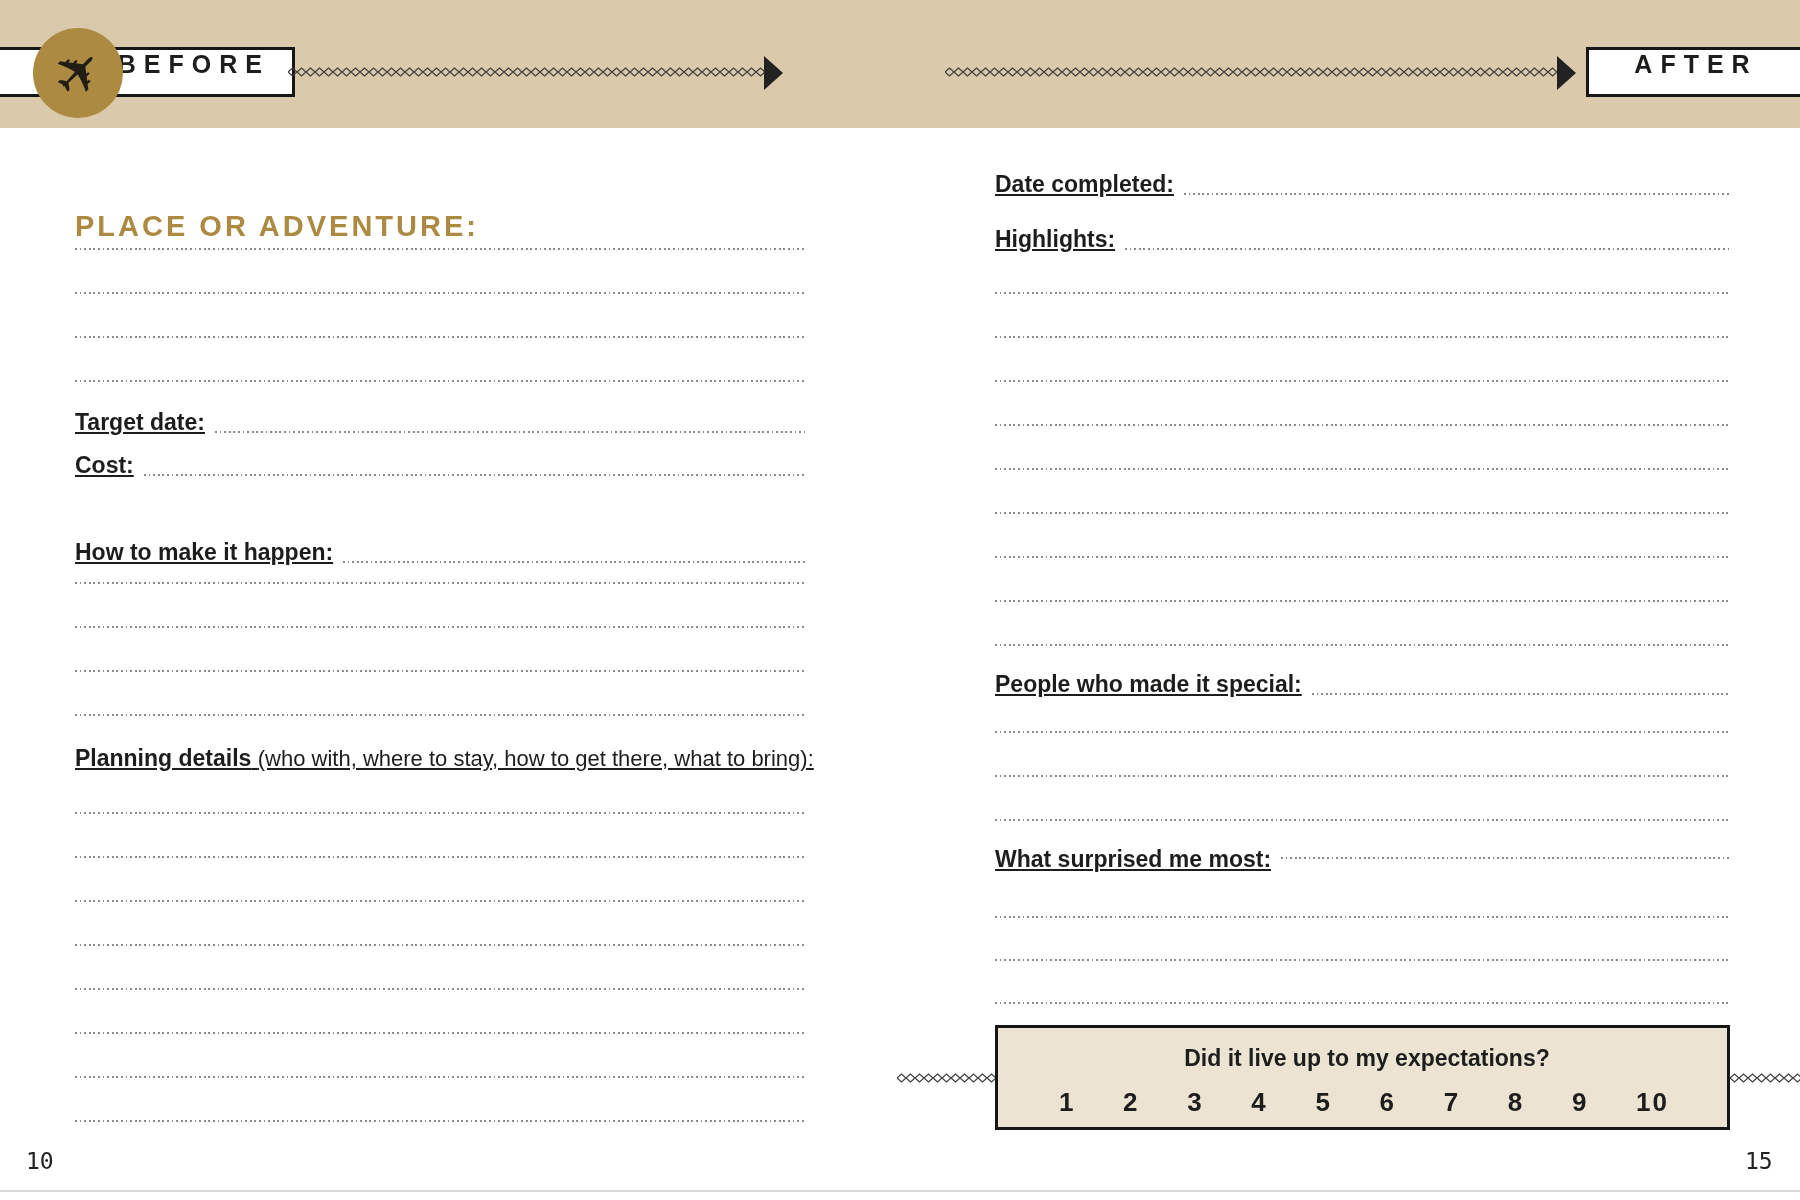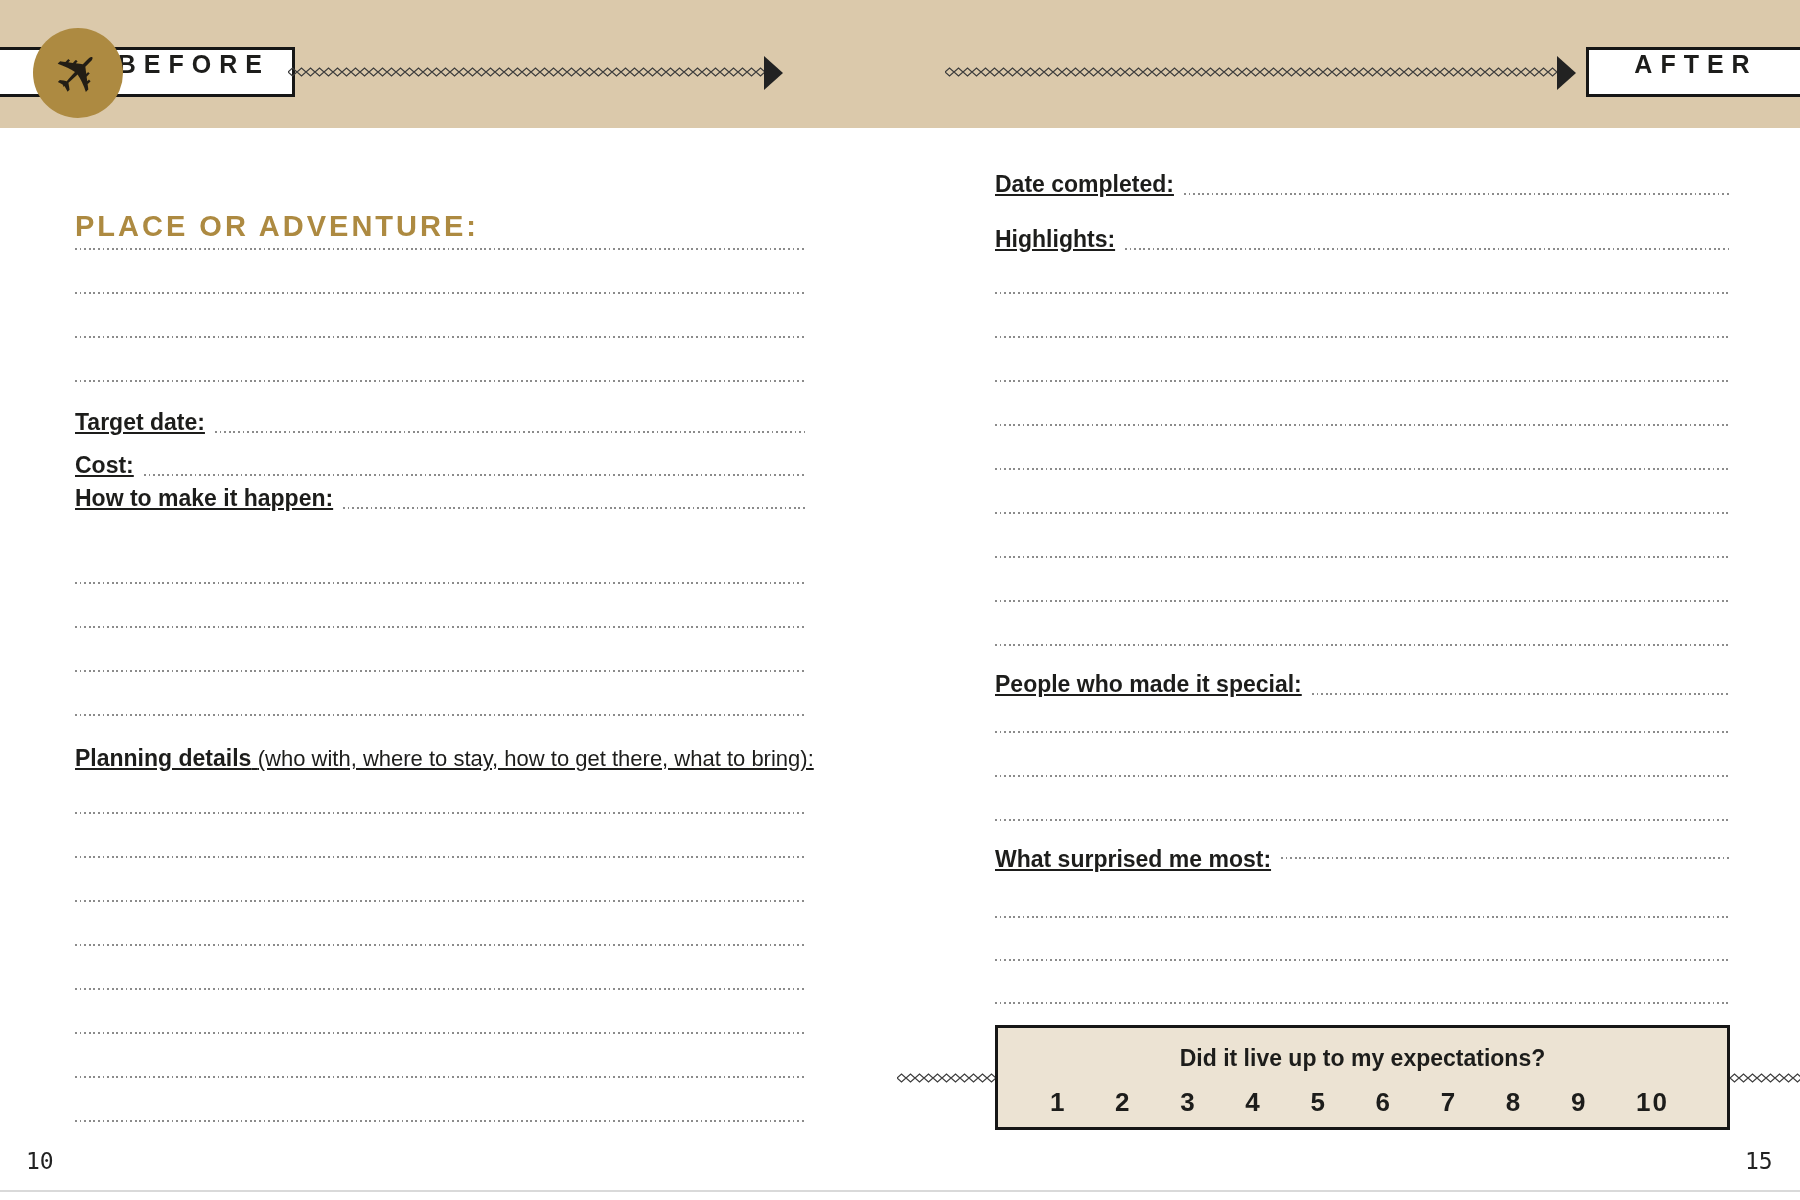--- a/index.html
+++ b/index.html
@@ -46,21 +46,21 @@
   }
 
   .heading {
     position:absolute; left:75px; top:163px; font-size:29px; font-weight:600;
     letter-spacing:3px; color:#ad8a41;margin-top:47px;
   }
 
   
   .ratingbox {
     position:absolute; left:995px; top:1025px; width:735px; height:105px;
-    background:#ece3d3; border:3px solid #161616; box-sizing:border-box; z-index:2;
+    background:#ece3d3; border:3px solid #161616; box-sizing:border-box; z-index:2;padding-left:9px;
   }
   .rating-q { margin-top:17px; text-align:center; font-weight:bold; font-size:23px; }
   .rating-scale {
     display:flex; justify-content:space-between; margin:15px 58px 0 52px;
     font-size:26px; font-weight:bold; letter-spacing:2px;
   }
 
   .pagenum {
     position:absolute; top:1148px; font-family:"DejaVu Sans Mono", monospace;
     font-size:23px; color:#222;
@@ -111,21 +111,21 @@
   <div class="wline" style="left:75px; width:730px; top:380px;"></div>
 
   <div class="row" style="left:75px; width:730px; top:409px;">
     <span class="lbl">Target date:</span>
     <span class="fill"></span>
   </div>
   <div class="row" style="left:75px; width:730px; top:452px;">
     <span class="lbl">Cost:</span>
     <span class="fill"></span>
   </div>
-  <div class="row" style="left:75px; width:730px; top:485px;">
+  <div class="row" style="left:75px; width:730px; top:539px;">
     <span class="lbl">How to make it happen:</span>
     <span class="fill"></span>
   </div>
 
   <div class="wline" style="left:75px; width:730px; top:582px;"></div>
   <div class="wline" style="left:75px; width:730px; top:626px;"></div>
   <div class="wline" style="left:75px; width:730px; top:670px;"></div>
   <div class="wline" style="left:75px; width:730px; top:714px;"></div>
 
   <div class="row" style="left:75px; width:730px; top:745px;">

